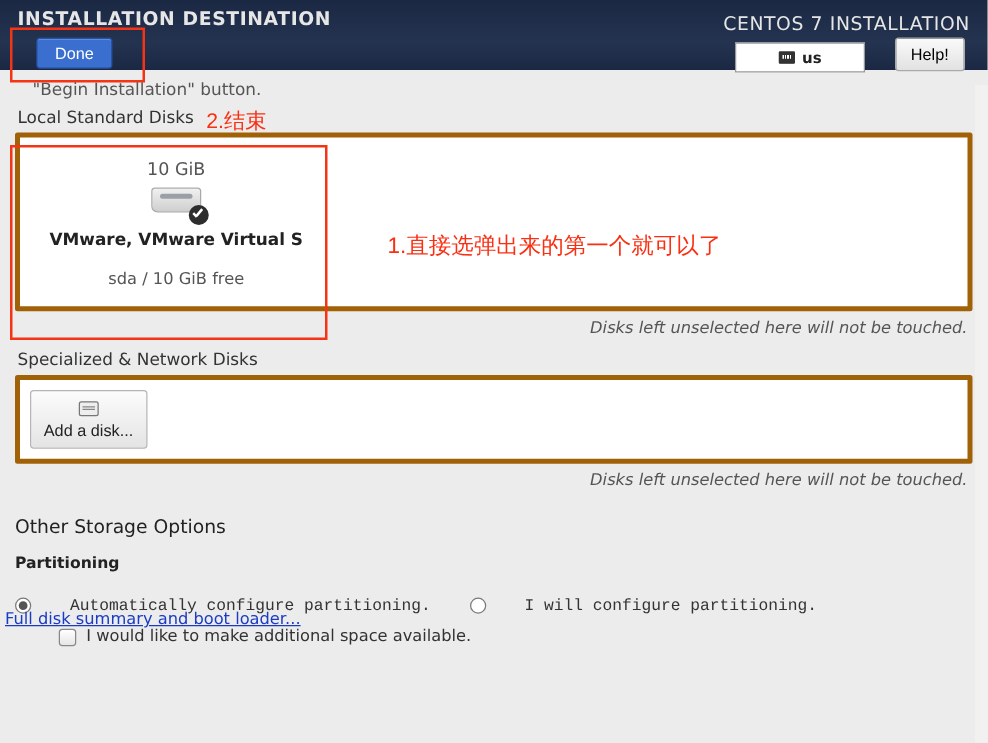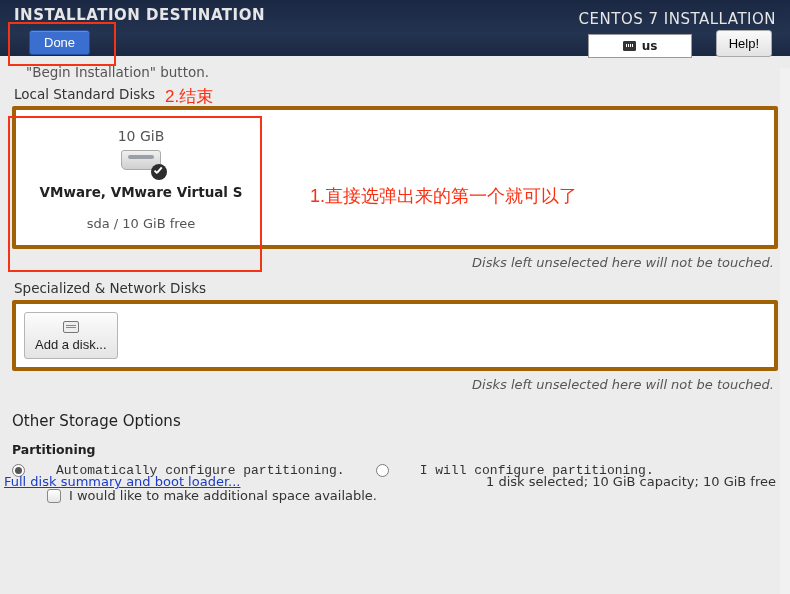--- a/index.html
+++ b/index.html
@@ -206,21 +206,21 @@
       width: 16px; height: 12px;
       border: 1px solid #777; border-radius: 2px;
       background: #eee; position: relative;
     }
     .server-icon::after{
       content:""; position:absolute; left:2px; right:2px; top:3px; height:1px; background:#888;
       box-shadow: 0 2px 0 #888;
     }
 
     .storage-hdr { font-size: 15px; color:#222; margin: 20px 0 12px 0; font-weight:500; }
-    .sub-hdr { font-weight: bold; font-size: 12.5px; margin-bottom: 6px; color:#222 }
+    .sub-hdr { font-weight: bold; font-size: 12.5px; margin-bottom: 20px; color:#222 }
     .radio-row { display:flex; gap: 31px; align-items:center; margin-bottom:10px; font-size:13px;font-family:Liberation Mono, monospace; }
     .radio { width:13px; height:13px; border:1px solid #7a7a7a; border-radius:50%; display:inline-flex; align-items:center; justify-content:center; background:#fff; }
     .radio.checked::after{ content:""; width:7px; height:7px; background:#555; border-radius:50%; }
     .check-row { display:flex; gap:8px; align-items:center; font-size:13px;padding-left:35px; }
     .checkbox { width:14px; height:14px; border:1px solid #888; border-radius:3px; background:linear-gradient(#fff,#e6e6e6); }
 
     .bottom-bar {
       position: absolute;
       left: 0; right: 10px; bottom: 14px;
       display: flex;
@@ -290,18 +290,17 @@
     <span class="radio"></span>
     <span>I will configure partitioning.</span>
   </div>
   <div class="check-row">
     <span class="checkbox"></span>
     <span>I would like to make additional space available.</span>
   </div>
 
   <div class="bottom-bar">
     <span class="link">Full disk summary and boot loader...</span>
-    <span>1 disk selected; 10 GiB capacity; 10 GiB free</span>
   </div>
 </div>
 
 <div class="annot-box-disk"></div>
 <div class="annot1">1.直接选弹出来的第一个就可以了</div>
 
 </body></html>

